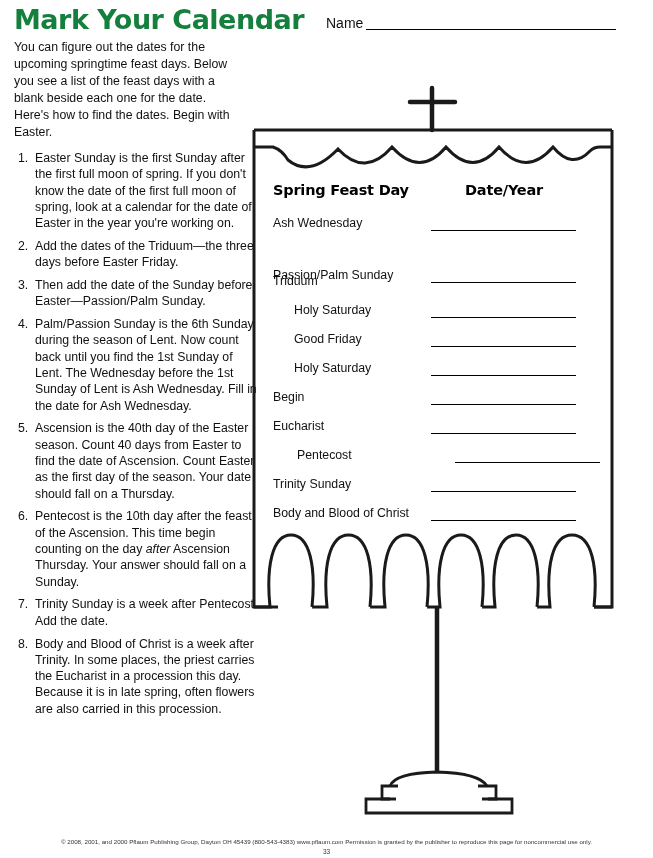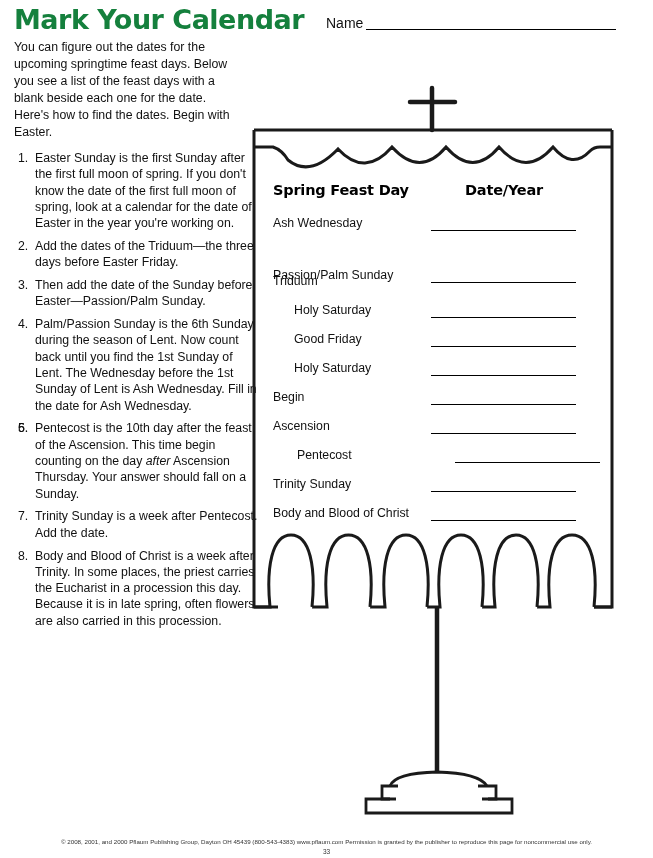--- a/index.html
+++ b/index.html
@@ -41,21 +41,21 @@
   <span class="name-line"></span>
 </div>
 
 <div class="intro">You can figure out the dates for the upcoming springtime feast days. Below you see a list of the feast days with a blank beside each one for the date. Here's how to find the dates. Begin with Easter.</div>
 
 <ol class="steps">
   <li><span class="num">1.</span><span>Easter Sunday is the first Sunday after the first full moon of spring. If you don't know the date of the first full moon of spring, look at a calendar for the date of Easter in the year you're working on.</span></li>
   <li><span class="num">2.</span><span>Add the dates of the Triduum—the three days before Easter Friday.</span></li>
   <li><span class="num">3.</span><span>Then add the date of the Sunday before Easter—Passion/Palm Sunday.</span></li>
   <li><span class="num">4.</span><span>Palm/Passion Sunday is the 6th Sunday during the season of Lent. Now count back until you find the 1st Sunday of Lent. The Wednesday before the 1st Sunday of Lent is Ash Wednesday. Fill in the date for Ash Wednesday.</span></li>
-  <li><span class="num">5.</span></li>
+  <li><span class="num">5.</span><span>Ascension is the 40th day of the Easter season. Count 40 days from Easter to find the date of Ascension. Count Easter as the first day of the season. Your date should fall on a Thursday.</span></li>
   <li><span class="num">6.</span><span>Pentecost is the 10th day after the feast of the Ascension. This time begin counting on the day </span><em>after</em><span> Ascension Thursday. Your answer should fall on a Sunday.</span></li>
   <li><span class="num">7.</span><span>Trinity Sunday is a week after Pentecost. Add the date.</span></li>
   <li><span class="num">8.</span><span>Body and Blood of Christ is a week after Trinity. In some places, the priest carries the Eucharist in a procession this day. Because it is in late spring, often flowers are also carried in this procession.</span></li>
 </ol>
 
 <svg class="graphic" width="653" height="858" viewBox="0 0 653 858">
   <g stroke="#1a1a1a" fill="none" stroke-linecap="round">
 
     <line x1="432" y1="88" x2="432" y2="130" stroke-width="4.5"></line>
     <line x1="410" y1="102" x2="455" y2="102" stroke-width="4.5"></line>
@@ -104,21 +104,21 @@
     </div>
     <div class="feast-row indent" style="top: 361px;">
       <span class="lbl">Holy Saturday</span>
       <span class="blank"></span>
     </div>
     <div class="feast-row" style="top: 390px;">
       <span class="lbl">Begin</span>
       <span class="blank"></span>
     </div>
     <div class="feast-row" style="top: 419px;">
-      <span class="lbl">Ascension</span>
+      <span class="lbl">Eucharist</span>
       <span class="blank"></span>
     </div>
     <div class="feast-row" style="top: 448px; margin-left: 24px;">
       <span class="lbl">Pentecost</span>
       <span class="blank"></span>
     </div>
     <div class="feast-row" style="top: 477px;">
       <span class="lbl">Trinity Sunday</span>
       <span class="blank"></span>
     </div>

